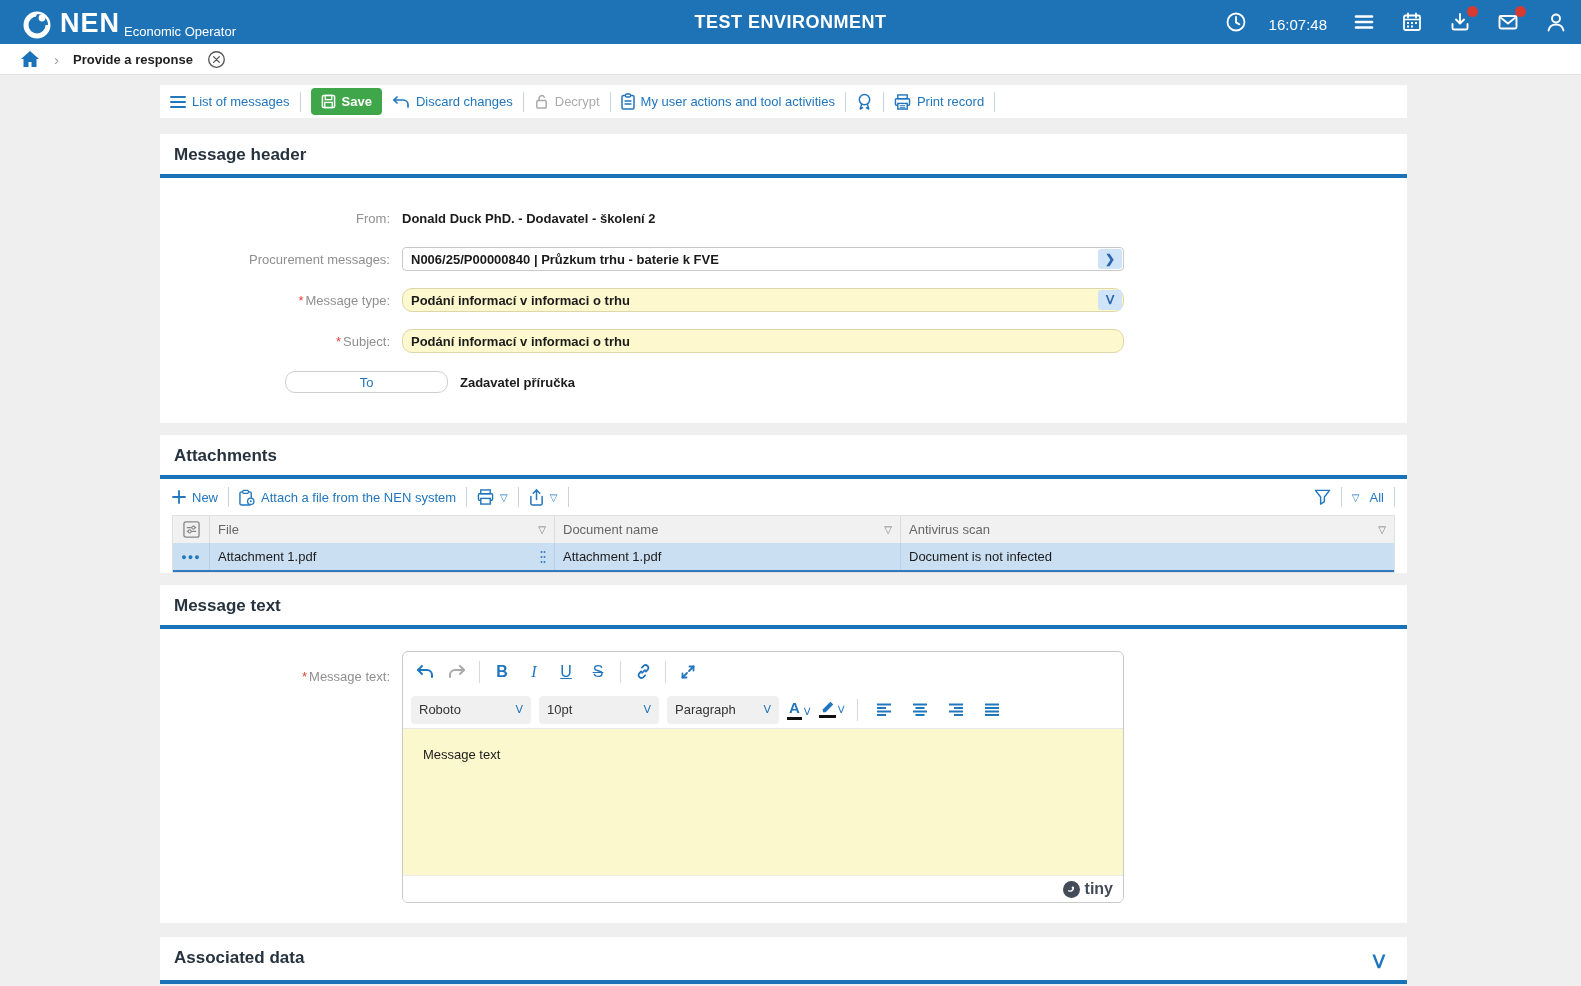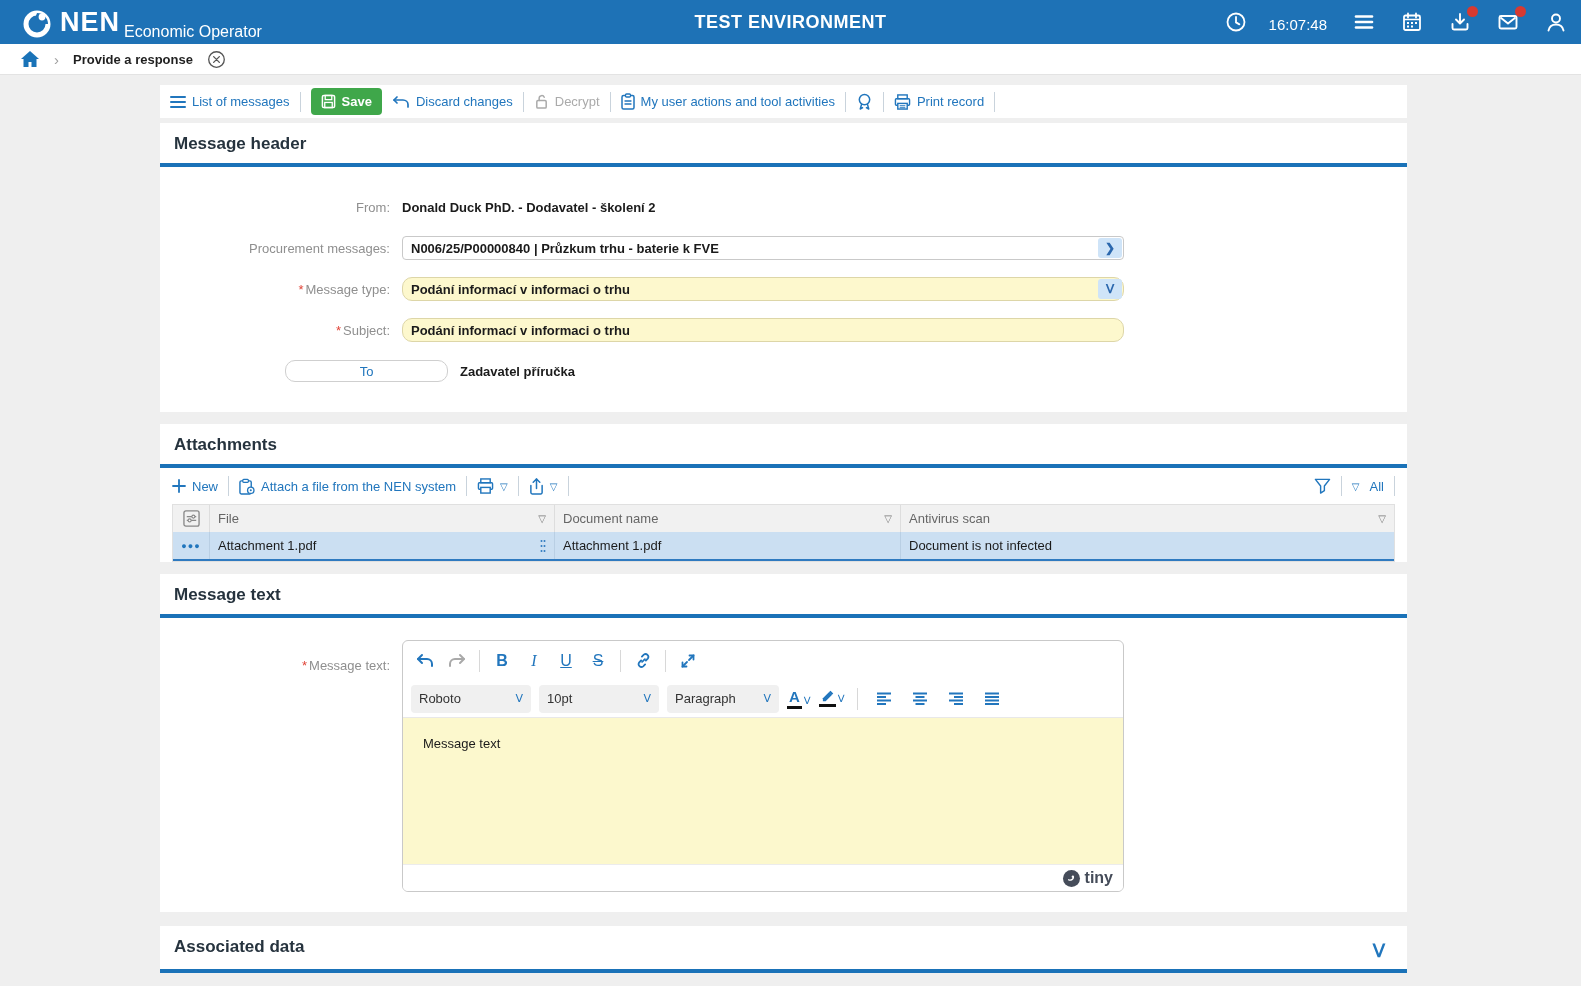--- a/index.html
+++ b/index.html
@@ -3,21 +3,21 @@
 <meta charset="utf-8">
 <style>
   * { margin:0; padding:0; box-sizing:border-box; }
   html,body { width:1581px; height:986px; background:#efefef; font-family:"Liberation Sans", sans-serif; overflow:hidden; }
 
   
   .topbar { height:44px; background:#1e72b6; display:flex; align-items:center; position:relative; color:#fff; }
   .logo-wrap { display:flex; align-items:flex-start; margin-left:22px; }
   .logo-circle { width:30px; height:30px; margin-top:6px; }
   .logo-text { font-size:27px; font-weight:bold; letter-spacing:1px; margin-left:8px; line-height:30px; margin-top:4px; }
-  .logo-sub { font-size:16px; margin-left:4px; margin-top:20px; }
+  .logo-sub { font-size:13px; margin-left:4px; margin-top:20px; }
   .env-title { position:absolute; left:50%; transform:translateX(-50%); font-size:18px; font-weight:bold; letter-spacing:.5px; }
   .topbar-right { position:absolute; right:14px; display:flex; align-items:center; gap:26px; }
   .clock-box { display:flex; align-items:flex-end; gap:22px; font-size:15px; }
   .tb-icon { width:22px; height:22px; position:relative; display:inline-block; }
   .badge { position:absolute; top:-5px; right:-7px; width:11px; height:11px; background:#d63a32; border-radius:50%; }
 
   
   .breadcrumb { height:31px; background:#fff; display:flex; align-items:center; padding-left:20px; gap:14px; border-bottom:1px solid #e3e3e3; }
   .bc-chev { color:#9e9e9e; font-size:15px; }
   .bc-title { font-size:13px; font-weight:bold; color:#1f1f1f; }
@@ -27,21 +27,21 @@
   .card { background:#fff; }
 
   
   .rec-toolbar { margin-top:10px; height:33px; display:flex; align-items:center; padding:0 10px; gap:10px; font-size:13px; color:#2176bd; }
   .tool-item { display:flex; align-items:center; gap:6px; cursor:pointer; white-space:nowrap; }
   .tool-item.disabled { color:#aaaaaa; }
   .sep { width:1px; height:20px; background:#c9d3dc; }
   .btn-green { background:#3fa74a; color:#fff; border:none; border-radius:4px; height:27px; padding:0 10px; font-size:13px; font-weight:bold; display:flex; align-items:center; gap:6px; cursor:pointer; }
 
   
-  .section { margin-top:5px; }
+  .section { margin-top:16px; }
   .section-title { font-size:17px; font-weight:bold; color:#26333e; padding:11px 14px 9px; }
   .section-bar { height:4px; background:#1a72b8; }
 
   
   .fields { padding:12px 0 28px; }
   .frow { display:flex; align-items:center; margin-top:15px; min-height:26px; }
   .flabel { width:242px; text-align:right; padding-right:12px; font-size:13px; color:#8f8f8f; white-space:nowrap; }
   .req { color:#e04438; margin-right:2px; }
   .fvalue-bold { font-size:13px; font-weight:bold; color:#1b1b1b; }
   .fctrl { position:relative; width:722px; }

